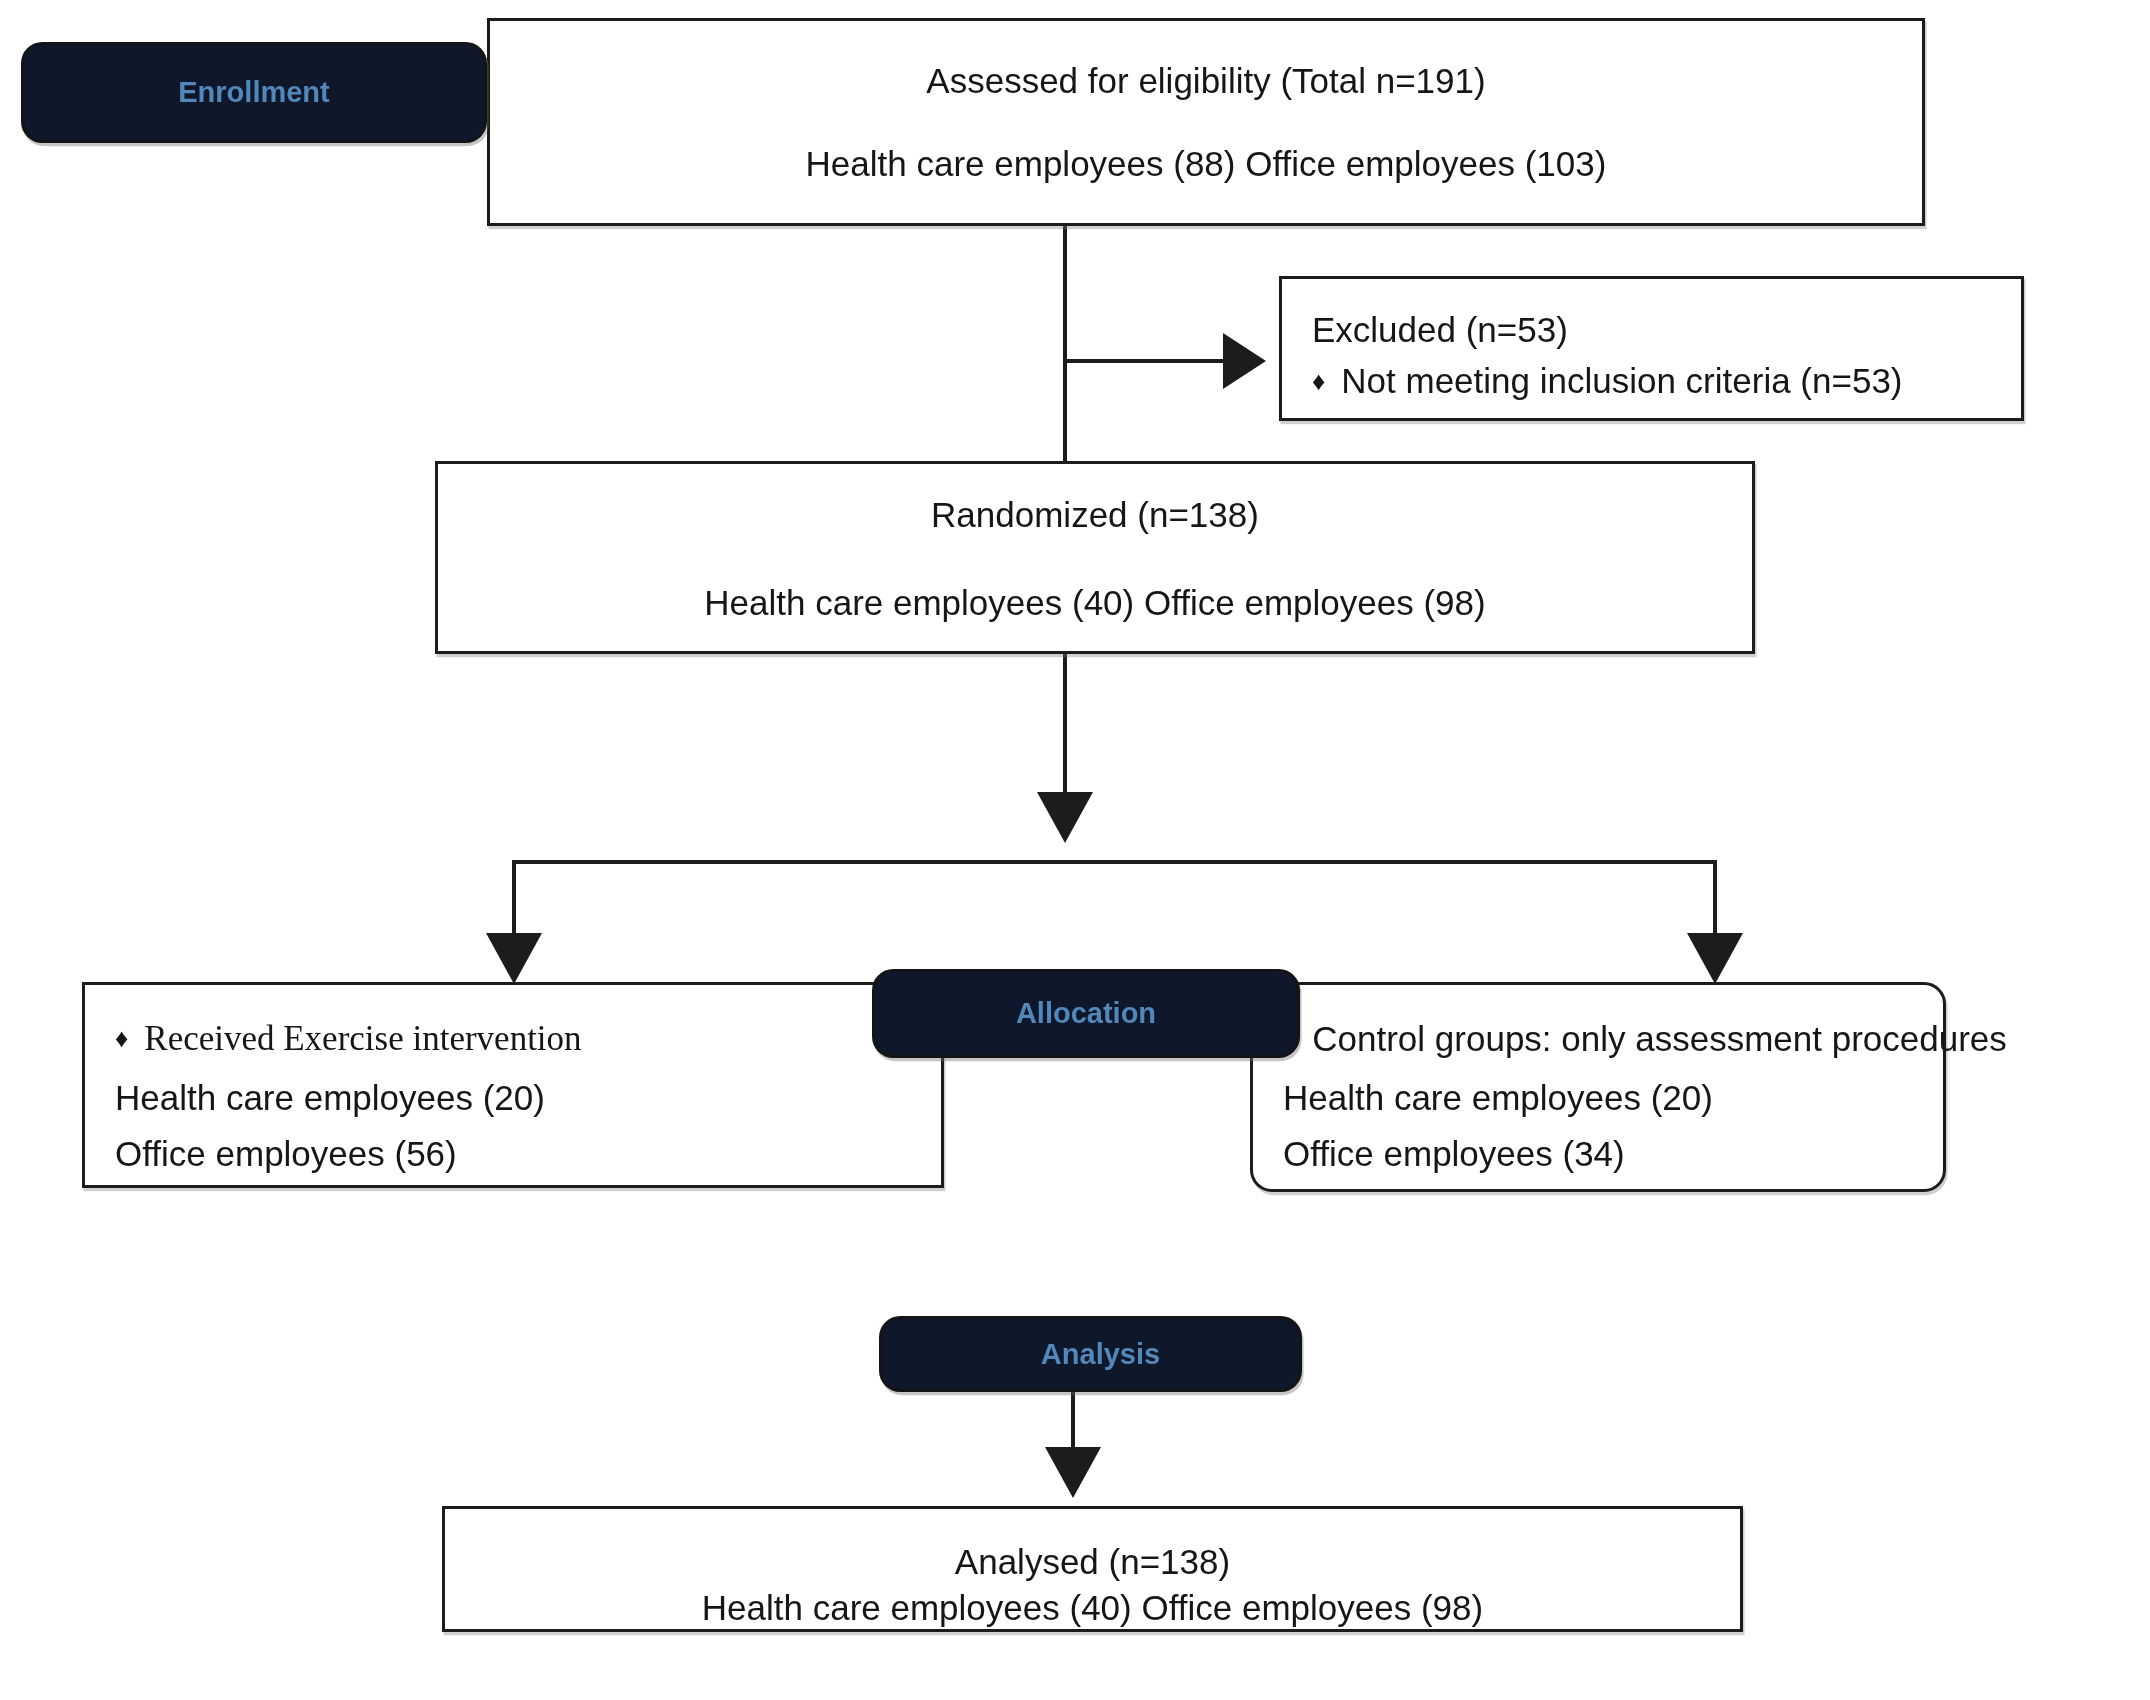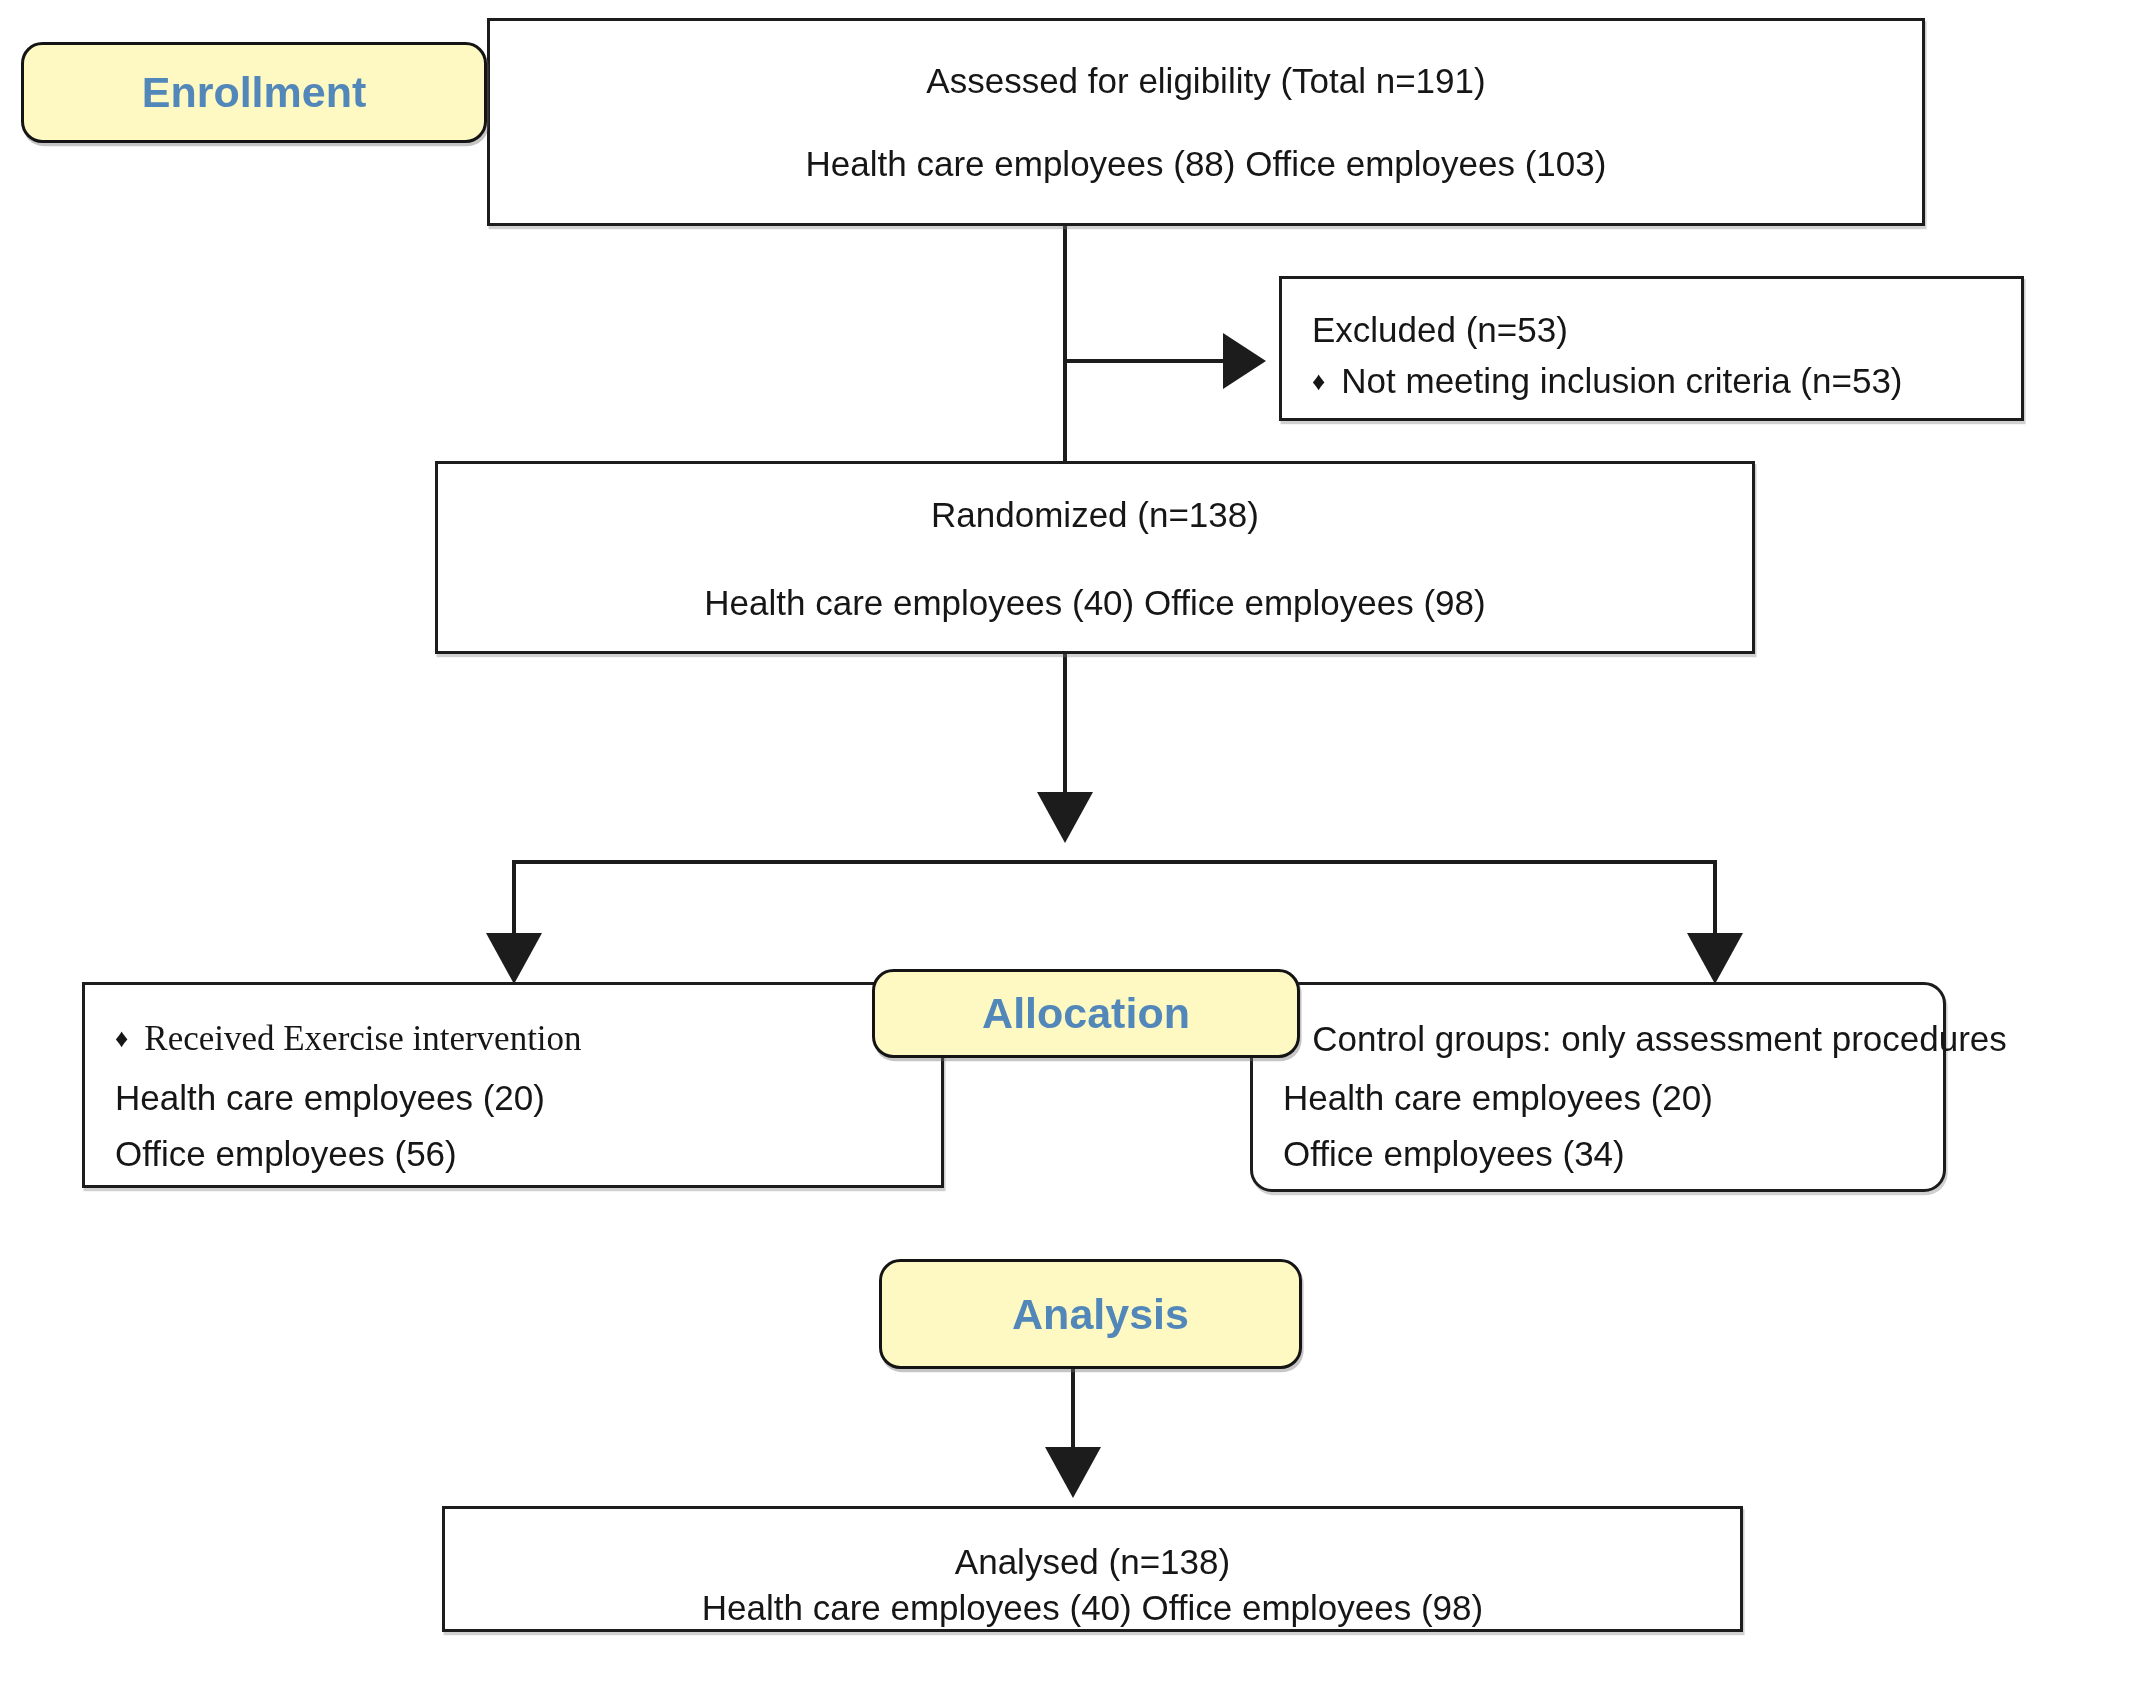--- a/index.html
+++ b/index.html
@@ -23,29 +23,29 @@
     background: #ffffff;
     border: 3.2px solid #1c1c1c;
     box-shadow: 1.6px 3.2px 0 rgba(120,120,120,0.35);
     box-sizing: border-box;
     z-index: 2;
   }
 
   
   .badge {
     position: absolute;
-    background: #fef9c3;
+    background: #0f172a;
     border: 3.7px solid #141414;
     border-radius: 21.4px;
     box-shadow: 1.6px 3.2px 0 rgba(110,110,110,0.4);
     box-sizing: border-box;
     display: flex;
     align-items: center;
     justify-content: center;
-    font-size: 43px;
+    font-size: 29px;
     font-weight: bold;
     color: #5287ba;
     z-index: 5;
   }
 
   
   .tline {
     position: absolute;
     font-size: 35px;
     line-height: 1;
@@ -84,21 +84,21 @@
     width: 0; height: 0;
     border-top: 28px solid transparent;
     border-bottom: 28px solid transparent;
     border-left: 43px solid #1c1c1c;
     z-index: 1;
   }
 
   
   #badge-enrollment { left: 21px;   top: 42px;   width: 466px; height: 101px; }
   #badge-allocation { left: 872px; top: 929px; width: 428px; height: 89px; margin-top: 40px; }
-  #badge-analysis   { left: 879px; top: 1259px; width: 423px; height: 110px; padding-left: 20px; }
+  #badge-analysis   { left: 879px; top: 1316px; width: 423px; height: 76px; padding-left: 20px; }
 
   #box-assessed     { left: 487px;  top: 17.7px;   width: 1438px; height: 208px; }
   #box-excluded     { left: 1279px; top: 276px;  width: 745px; height: 145px; }
   #box-randomized   { left: 435px;  top: 461px;  width: 1320px; height: 193px; }
   #box-intervention { left: 82px;  top: 982px; width: 862px; height: 206px; }
   #box-control      { left: 1250px; top: 982px; width: 696px; height: 210px; border-radius: 22px; }
   #box-analysed     { left: 442px;  top: 1506px; width: 1301px; height: 126px; }
 
   #line-assessed-down   { left: 1063px; top: 225px;  width: 3.7px;    height: 239px; }
   #line-branch-excluded { left: 1063px; top: 359px;  width: 160px;  height: 3.7px; }

